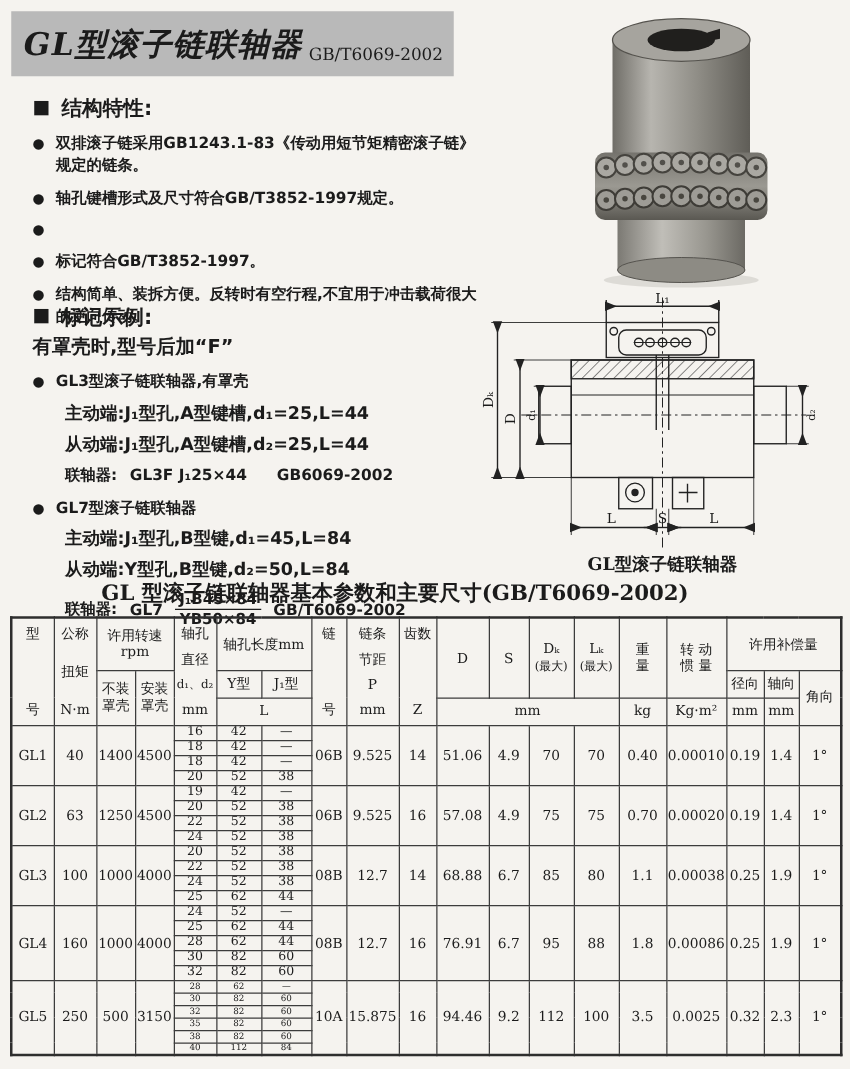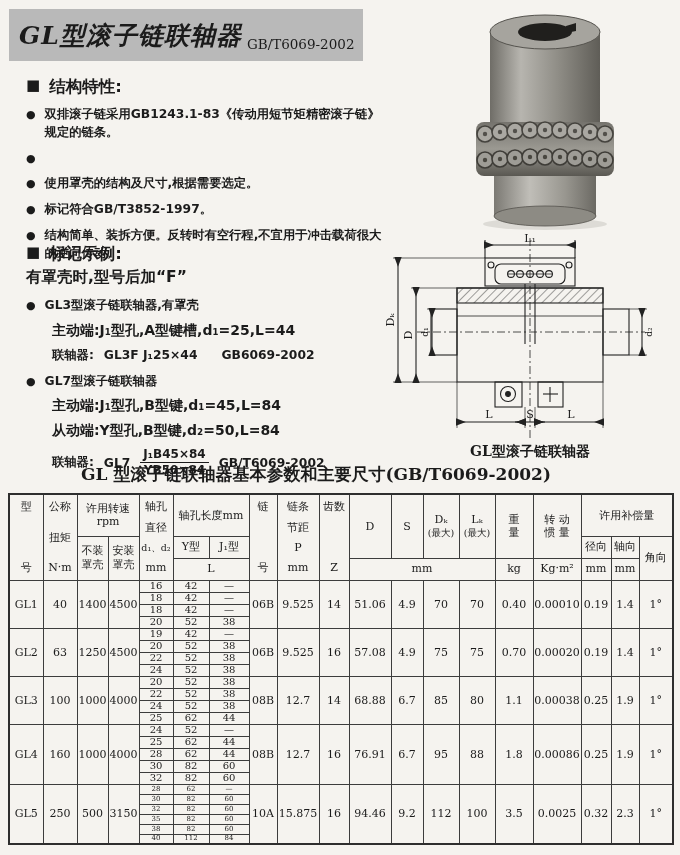--- a/index.html
+++ b/index.html
@@ -155,24 +155,24 @@
   <div class="sec-head">
     <span class="sq">■</span>
     <span>结构特性:</span>
   </div>
   <div class="item">
     <span class="dot">●</span>
     <span>双排滚子链采用GB1243.1-83《传动用短节矩精密滚子链》规定的链条。</span>
   </div>
   <div class="item">
     <span class="dot">●</span>
+    <span>轴孔键槽形式及尺寸符合GB/T3852-1997规定。</span>
   </div>
   <div class="item">
     <span class="dot">●</span>
-    <span>使用罩壳的结构及尺寸,根据需要选定。</span>
   </div>
   <div class="item">
     <span class="dot">●</span>
     <span>标记符合GB/T3852-1997。</span>
   </div>
   <div class="item">
     <span class="dot">●</span>
     <span>结构简单、装拆方便。反转时有空行程,不宜用于冲击载荷很大的逆向传动。</span>
   </div>
 </div>
@@ -182,20 +182,21 @@
     <span class="sq">■</span>
     <span>标记示例:</span>
   </div>
   <div class="sec-sub">有罩壳时,型号后加“F”</div>
 
   <div class="mk-title">
     <span class="dot">●</span>
     <span>GL3型滚子链联轴器,有罩壳</span>
   </div>
   <div class="mk-line">主动端:J₁型孔,A型键槽,d₁=25,L=44</div>
+  <div class="mk-line">从动端:J₁型孔,A型键槽,d₂=25,L=44</div>
   <div class="mk-desig">
     <span>联轴器:</span>
     <span>GL3F  J₁25×44</span>
     <span class="gap-std">GB6069-2002</span>
   </div>
 
   <div class="mk-title">
     <span class="dot">●</span>
     <span>GL7型滚子链联轴器</span>
   </div>

